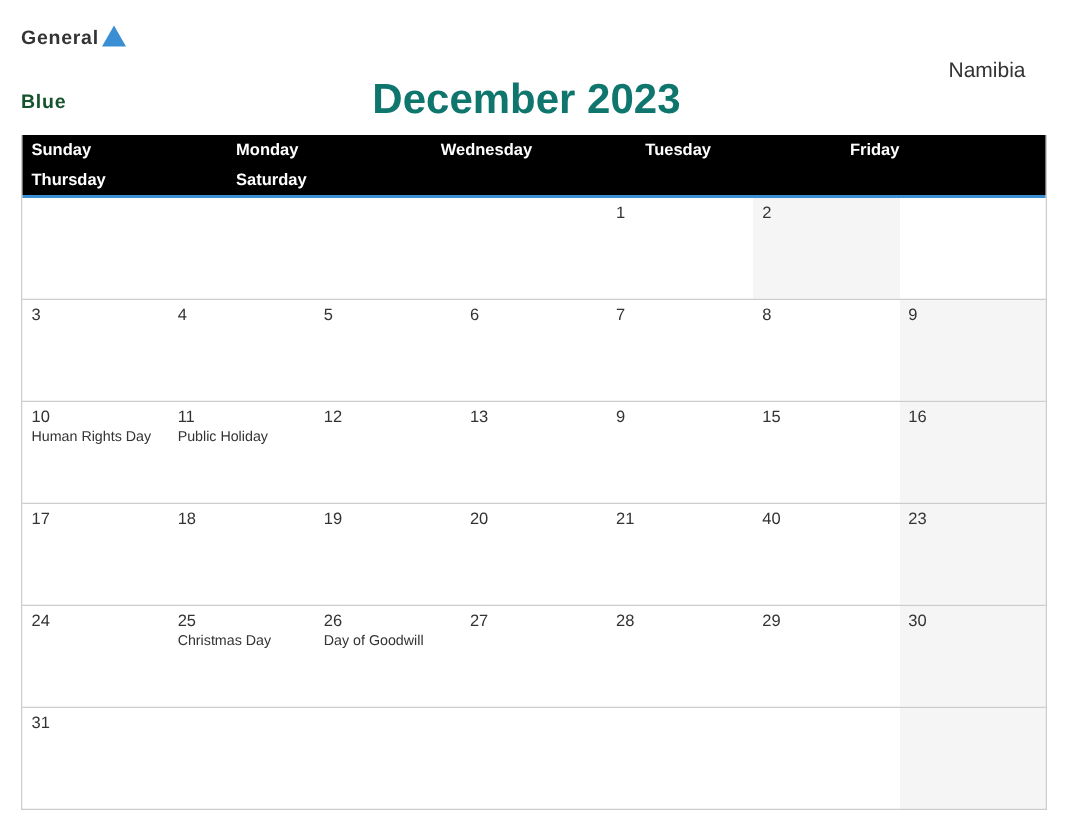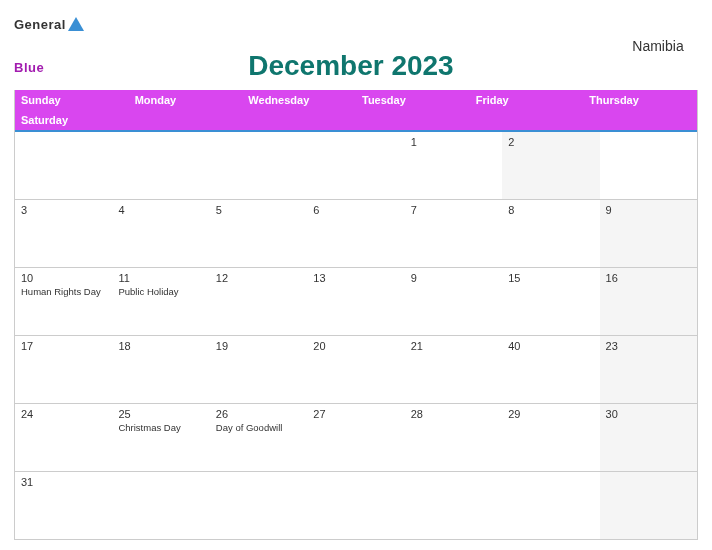--- a/index.html
+++ b/index.html
@@ -33,21 +33,21 @@
     }
     .logo-general {
       font-size: 13px;
       font-weight: bold;
       color: #333;
       letter-spacing: 0.5px;
     }
     .logo-blue {
       font-size: 13px;
       font-weight: bold;
-      color: #a21caf;
+      color: #14532d;
       letter-spacing: 0.5px;
       margin-top: 28px;
     }
     .logo-line {
       display: flex;
       align-items: center;
       gap: 0px;
     }
     .logo-triangle {
       width: 0;
@@ -76,22 +76,22 @@
     
     .calendar {
       flex: 1;
       display: flex;
       flex-direction: column;
       border: 1px solid #ccc;
       border-top: none;
     }
     .cal-header {
       display: grid;
-      grid-template-columns: repeat(6, 1fr);
-      background: #d946ef;
+      grid-template-columns: repeat(5, 1fr);
+      background: #000000;
     }
     .cal-header-cell {
       color: #fff;
       font-size: 11px;
       font-weight: bold;
       padding: 4px 6px;
       text-align: left;
     }
     .cal-body {
       flex: 1;

